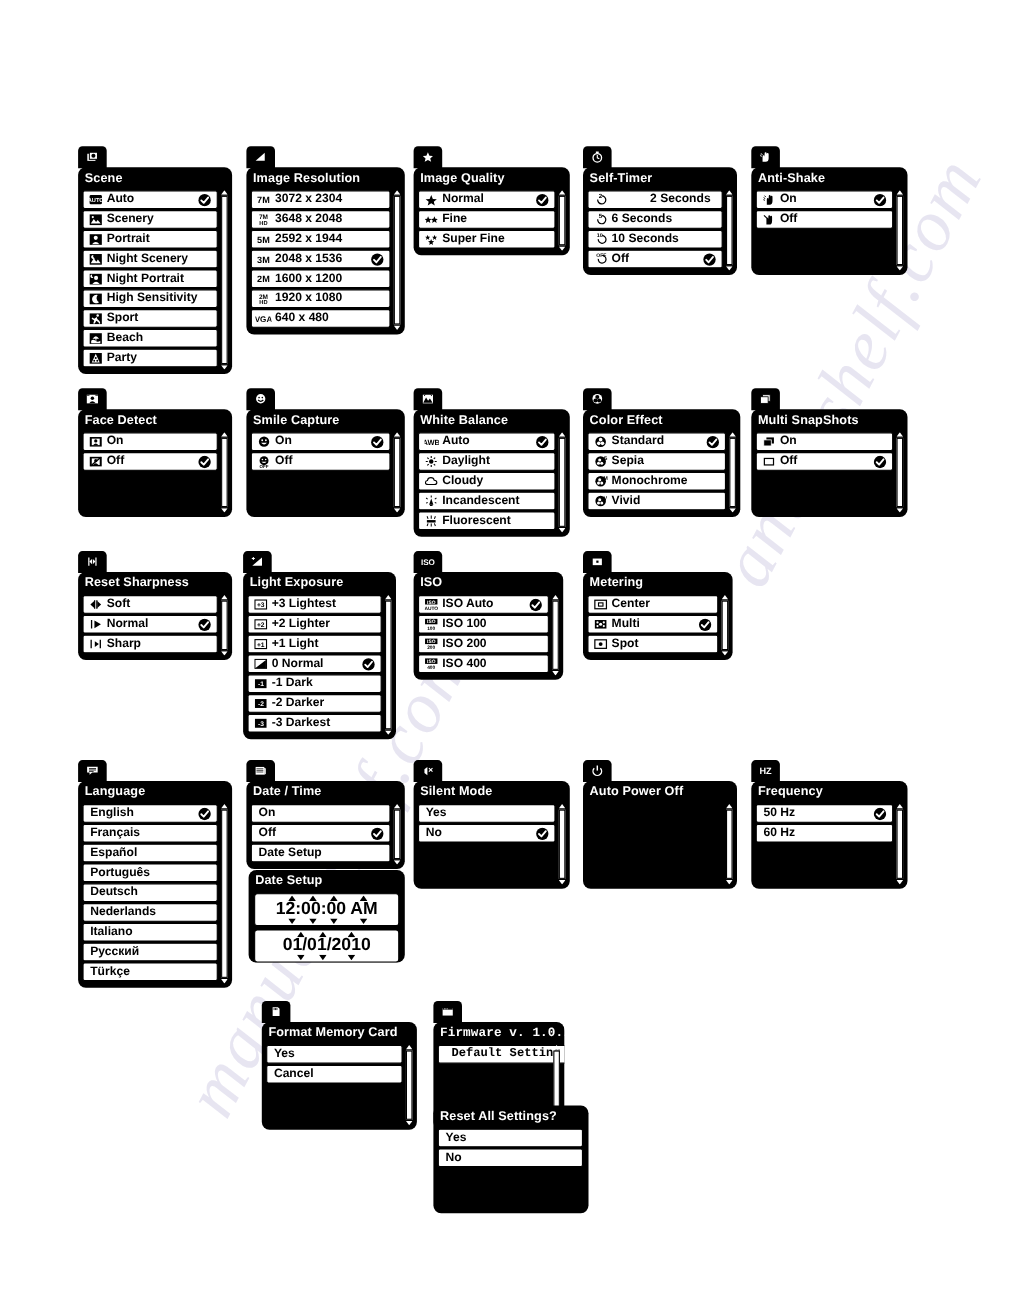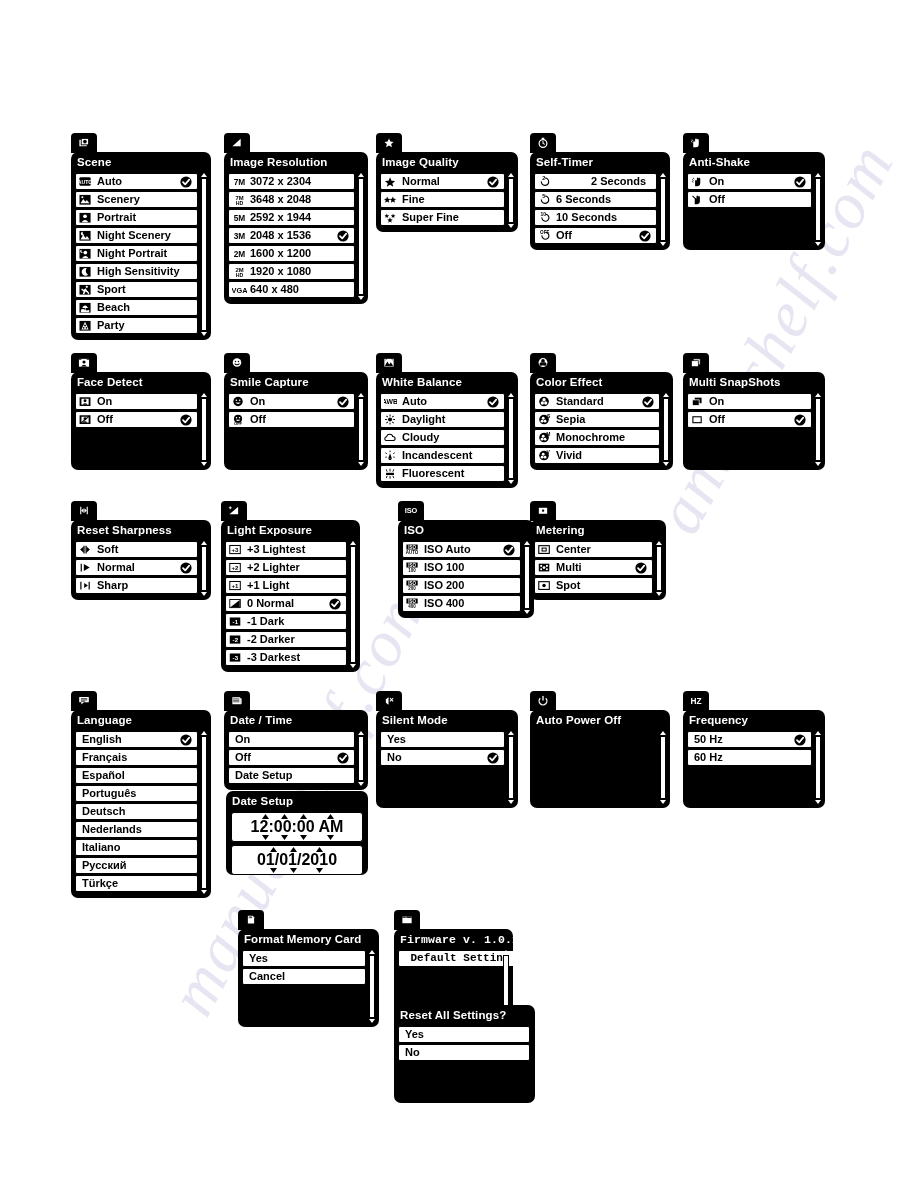--- a/index.html
+++ b/index.html
@@ -82,21 +82,21 @@
     box-sizing:border-box;
     font-size:11px;
     font-weight:bold;
     white-space:nowrap;
     padding-left:3px;
   }
   .row .ico{
     width:15px;height:26px;
     flex:0 0 15px;
     margin-right:3px;
-    display:flex;align-items:center;justify-content:flex-start;
+    display:flex;align-items:center;justify-content:flex-end;
     overflow:hidden;
   }
   .row.noicon{padding-left:6px;align-items:center;}
   .row .lbl{flex:1 1 auto;line-height:13px;}
   .row.center .lbl{text-align:center;padding-right:6px;}
   .check{
     position:absolute;
     right:5px;top:50%;
     transform:translateY(-50%);
     width:12px;height:12px;
@@ -991,21 +991,21 @@
           </span>
           <span class="trk"></span>
           <span class="arw dn">
             <svg viewBox="0 0 6 4" width="6" height="4">
               <path d="M3 4 L0 0 L6 0 Z" fill="#fff"></path>
             </svg>
           </span>
         </div>
       </div>
     </div>
-    <div class="panel" style="left: 398px; top: 501px; width: 136px; height: 117px;">
+    <div class="panel" style="left: 376px; top: 501px; width: 136px; height: 117px;">
       <div class="tab">
         <svg width="14" height="12" viewBox="0 0 14 13">
           <text x="7" y="9" font-size="8" font-family="Liberation Sans,sans-serif" font-weight="bold" fill="#fff" text-anchor="middle">ISO</text>
         </svg>
       </div>
       <div class="body" style="width: 136px; height: 98px;">
         <div class="title">ISO</div>
         <div class="rows">
           <div class="row" style="width: 119px;">
             <span class="ico">

